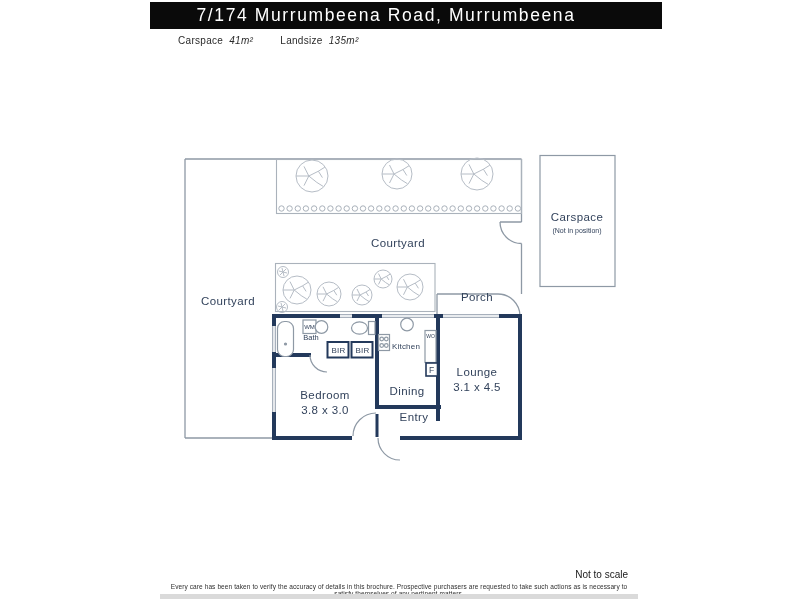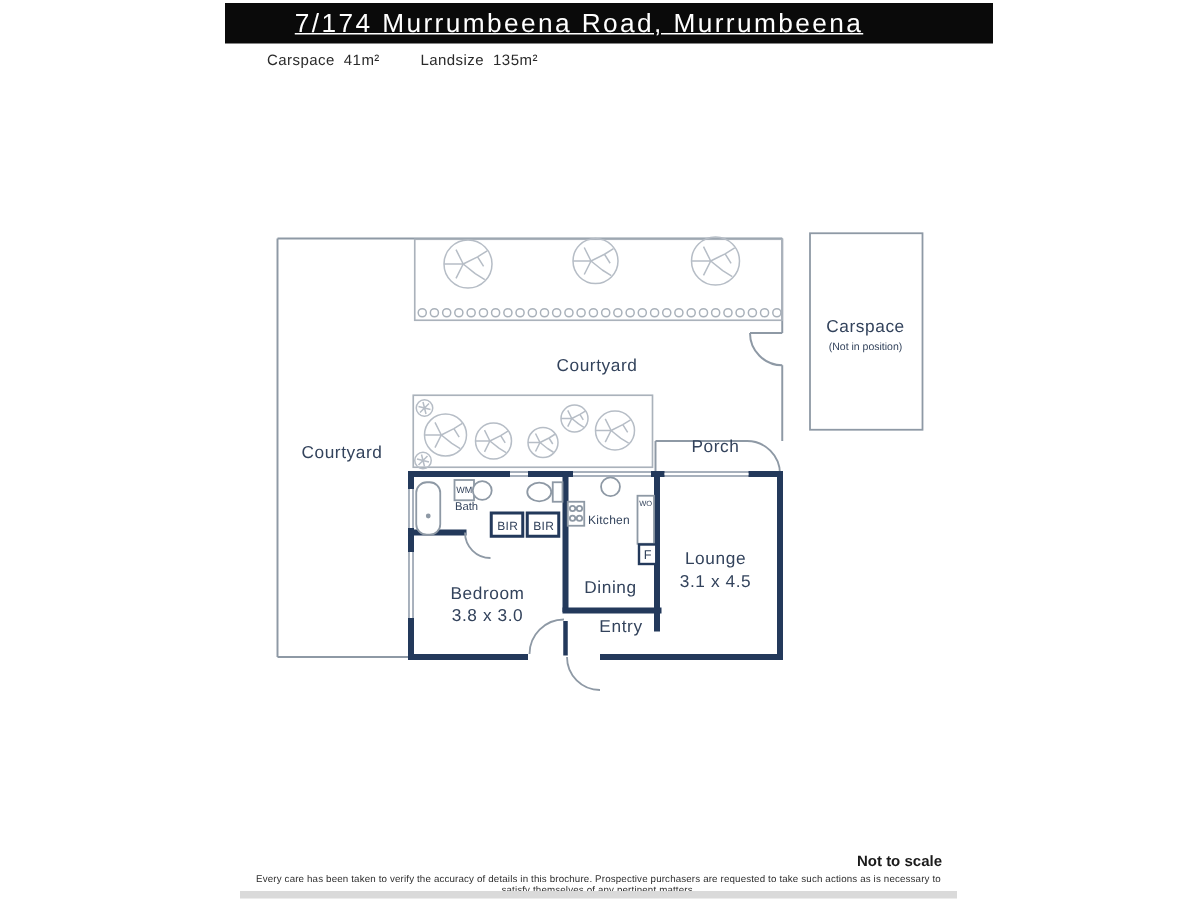--- a/index.html
+++ b/index.html
@@ -1,25 +1,25 @@
 <!DOCTYPE html>
 <html><head>
 <meta charset="utf-8">
 <style>
   html,body{margin:0;padding:0;background:#ffffff;}
   body{width:800px;height:600px;position:relative;overflow:hidden;
        font-family:"Liberation Sans", sans-serif;}
   .header-bar{position:absolute;left:150px;top:2px;width:512px;height:27px;
        background:#0a0a0a;color:#ffffff;display:flex;align-items:center;justify-content:center;
-       font-size:17.5px;letter-spacing:1.6px;padding-right:40px;box-sizing:border-box;text-decoration:underline;}
+       font-size:17.5px;letter-spacing:1.6px;padding-right:40px;box-sizing:border-box;}
   .meta-line{position:absolute;left:178px;top:35px;font-size:10px;color:#2a2a2a;letter-spacing:0.3px;}
   .meta-line .pair{margin-right:24px;}
-  .meta-line .val{margin-left:6px;}
+  .meta-line .val{margin-left:6px;font-style:italic;}
   .plan-svg{position:absolute;left:0;top:0;}
-  .footer-scale{position:absolute;right:172px;top:569px;font-size:10px;font-weight:bold;color:#1a1a1a;}
+  .footer-scale{position:absolute;right:172px;top:569px;font-size:10px;font-weight:normal;color:#1a1a1a;}
   .footer-disclaimer{position:absolute;left:168px;top:583px;width:462px;text-align:center;
        font-size:6.5px;color:#2e2e2e;letter-spacing:0.1px;}
   .footer-bar{position:absolute;left:160px;top:594px;width:478px;height:5px;background:#dadada;}
   text{fill:#33435c;}
   .lbl{font-size:11.5px;letter-spacing:0.4px;}
   .lbl-s{font-size:8px;letter-spacing:0.2px;}
 </style>
 </head>
 <body>
 

